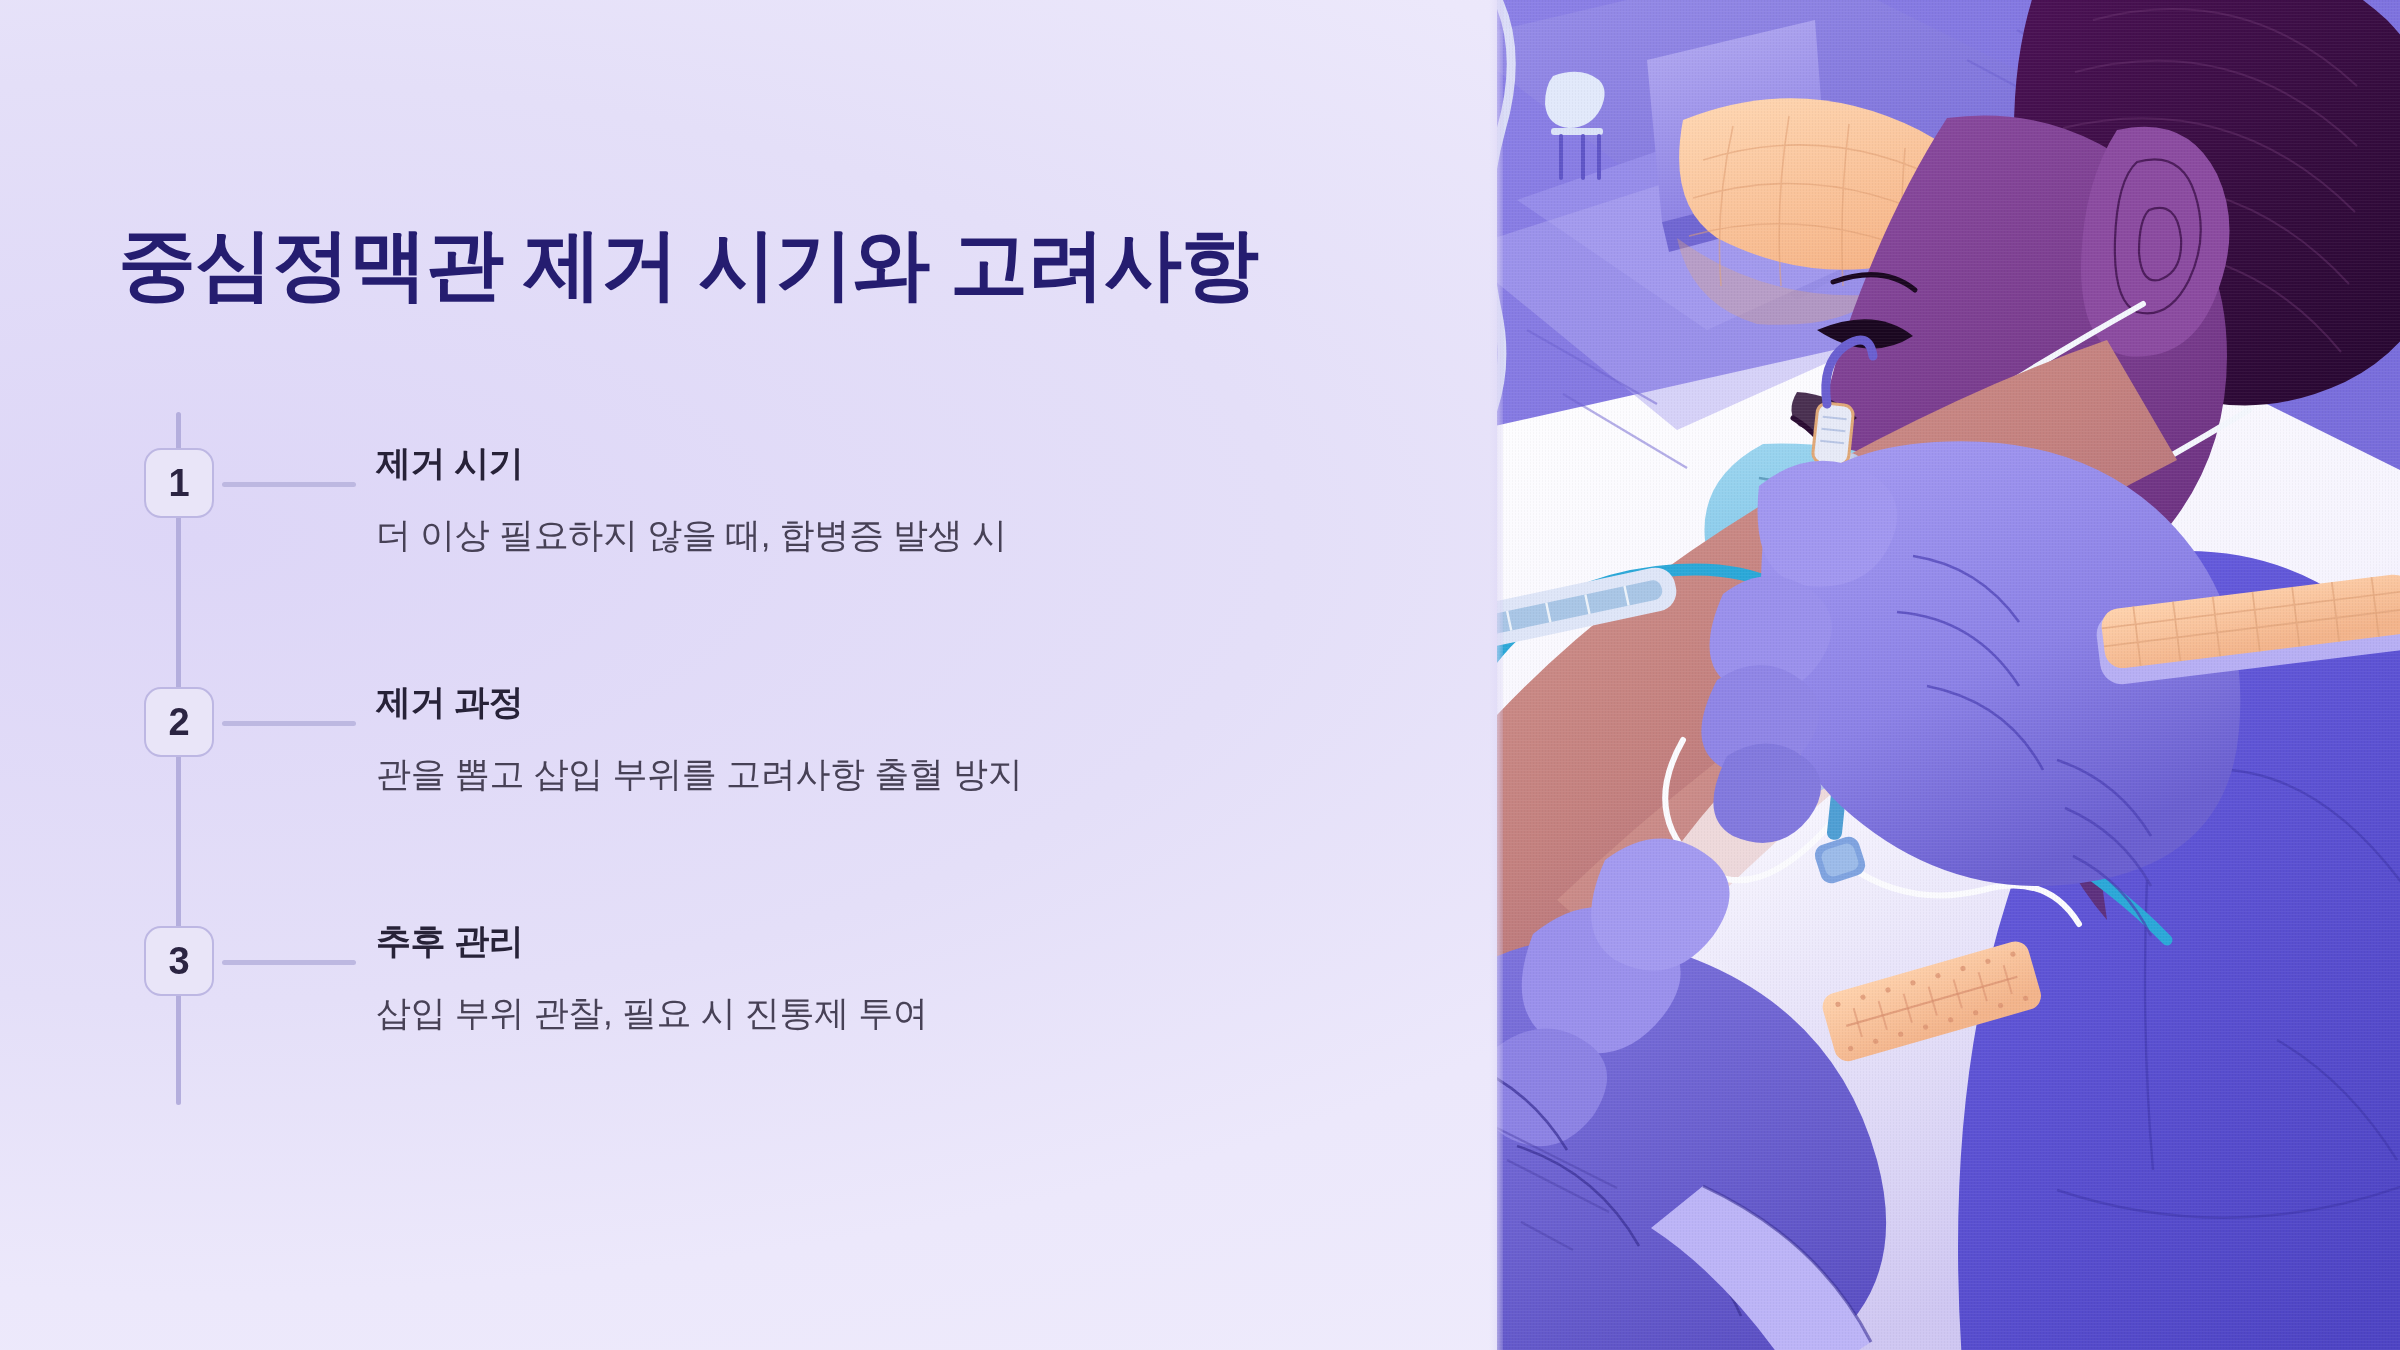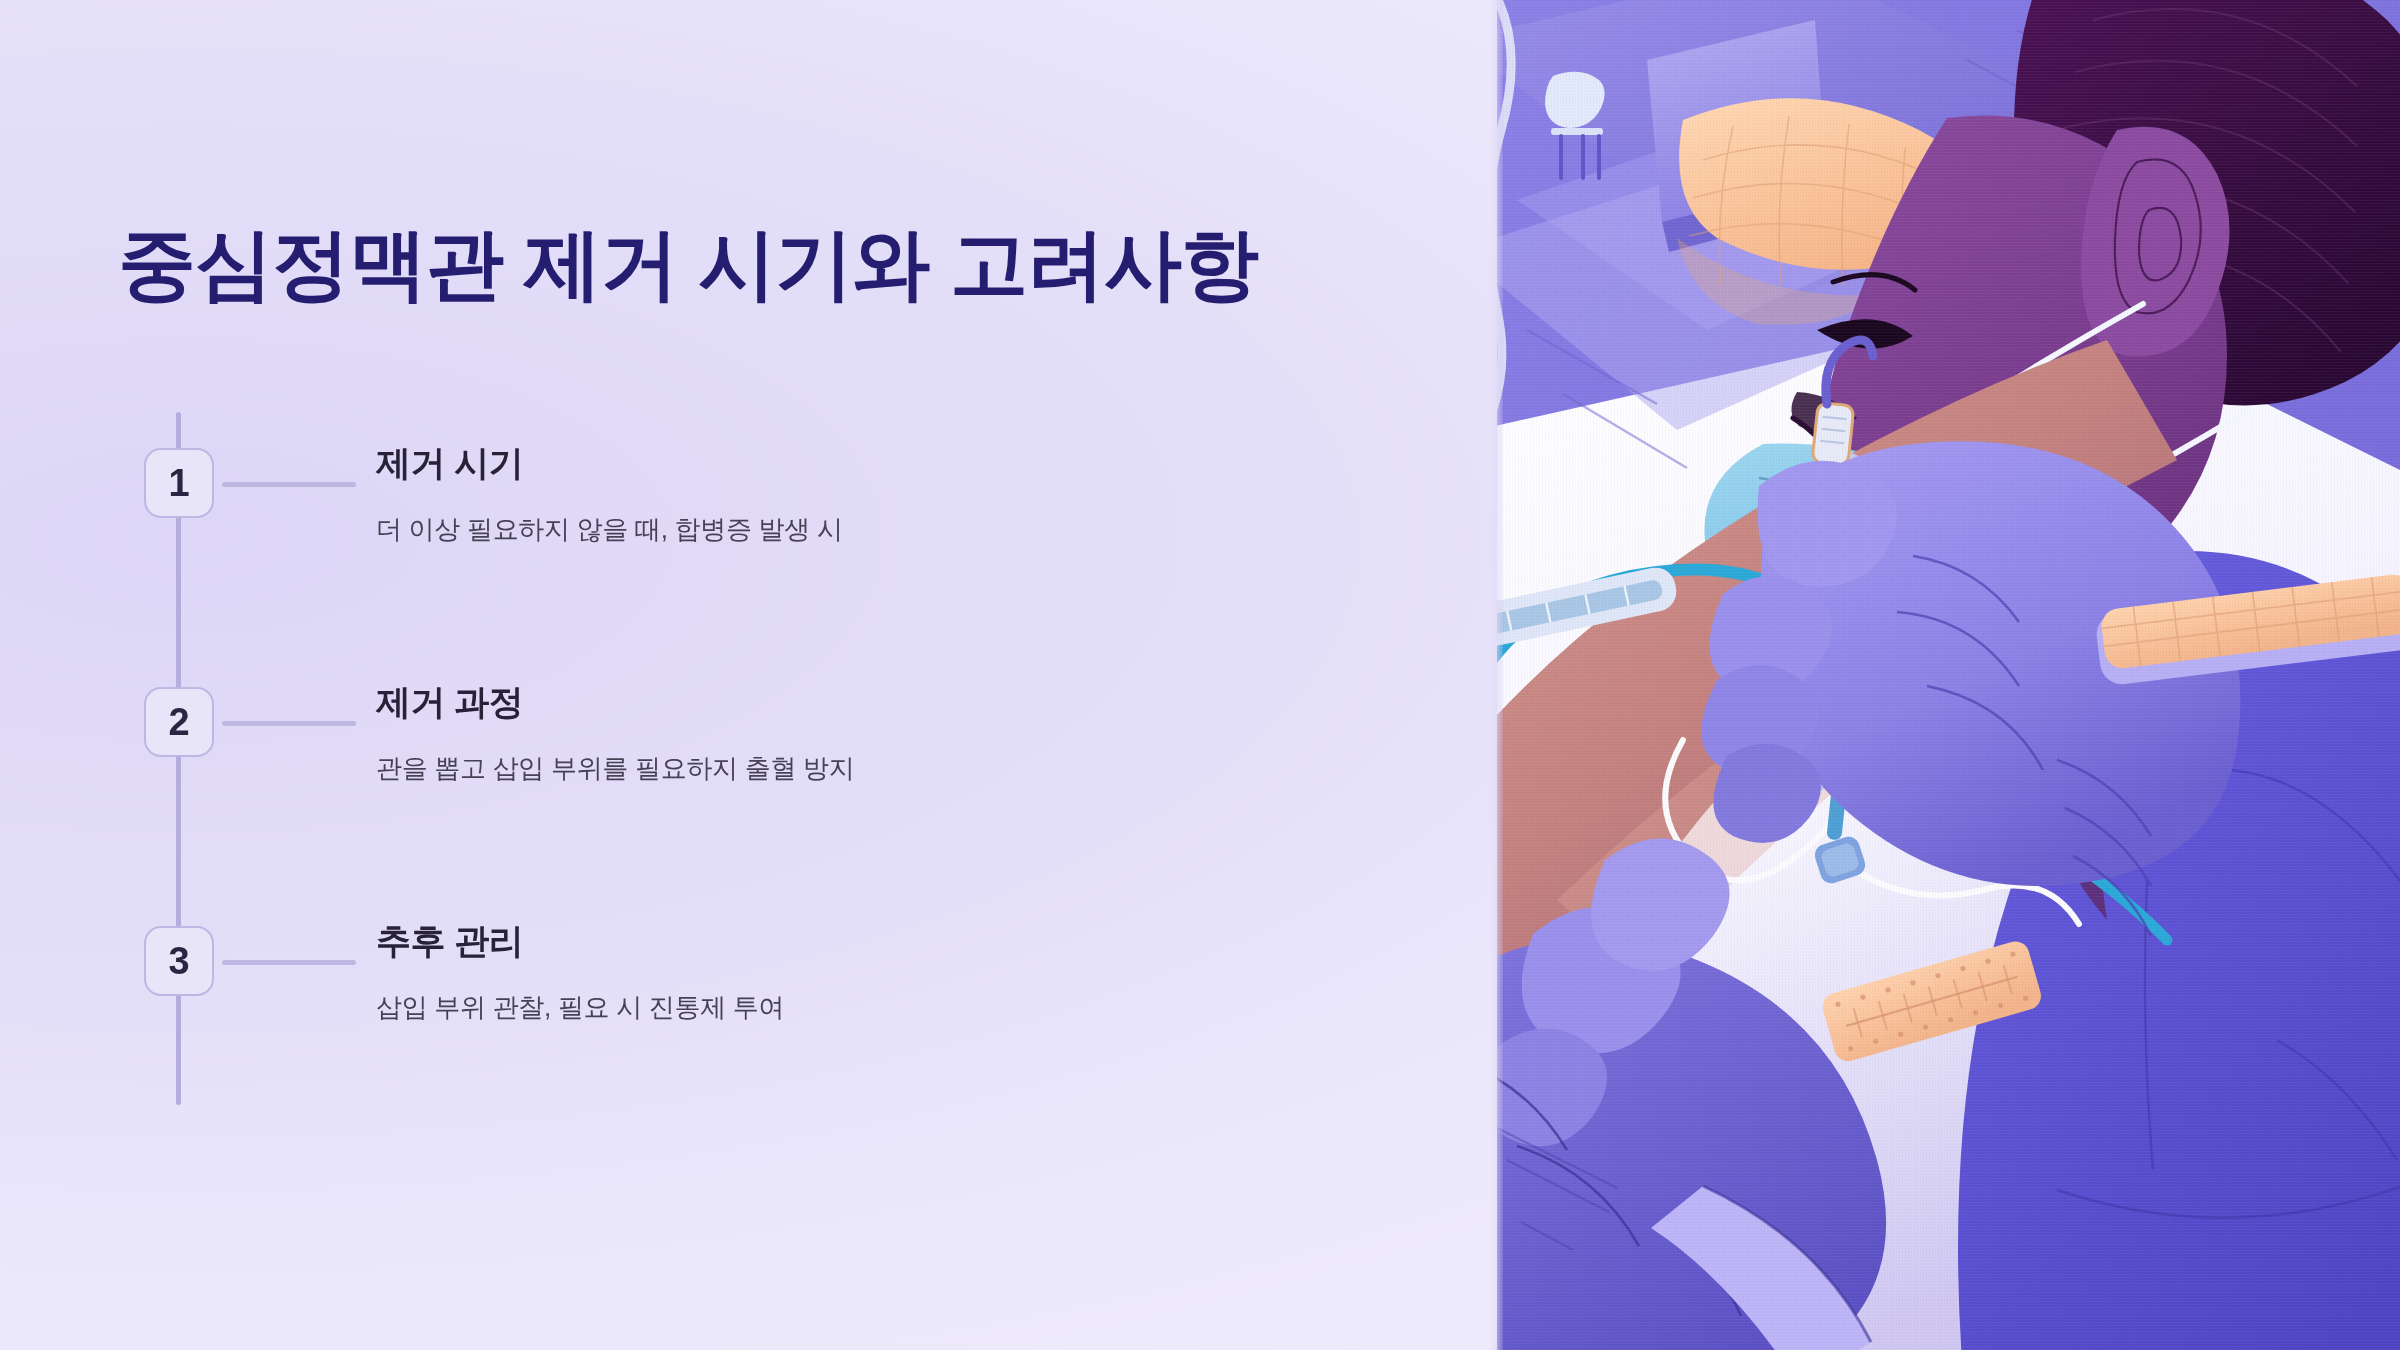--- a/index.html
+++ b/index.html
@@ -46,21 +46,21 @@
     position:absolute; left:222px; top:34px;
     width:134px; height:5px; background:#bdb8e1; border-radius:3px;
   }
   .tl-heading {
     position:absolute; left:376px; top:-8px;
     font-size:35px; font-weight:700; color:#272238;
     white-space:nowrap; letter-spacing:-0.5px;
   }
   .tl-desc {
     position:absolute; left:376px; top:64px;
-    font-size:26px; font-weight:400; color:#474156;
+    font-size:35px; font-weight:400; color:#474156;
     white-space:nowrap; letter-spacing:-0.3px;
   }
 
   
   .illus {
     position:absolute; left:1497px; top:0; width:903px; height:1350px;
     overflow:hidden; background:#8a7de0;
   }
   .illus svg { display:block; width:903px; height:1350px; }
 
@@ -93,21 +93,21 @@
         <div class="tl-badge">1</div>
         <div class="tl-connector"></div>
         <div class="tl-heading">제거 시기</div>
         <div class="tl-desc">더 이상 필요하지 않을 때, 합병증 발생 시</div>
       </div>
 
       <div class="tl-item i2">
         <div class="tl-badge">2</div>
         <div class="tl-connector"></div>
         <div class="tl-heading">제거 과정</div>
-        <div class="tl-desc">관을 뽑고 삽입 부위를 필요하지 출혈 방지</div>
+        <div class="tl-desc">관을 뽑고 삽입 부위를 고려사항 출혈 방지</div>
       </div>
 
       <div class="tl-item i3">
         <div class="tl-badge">3</div>
         <div class="tl-connector"></div>
         <div class="tl-heading">추후 관리</div>
         <div class="tl-desc">삽입 부위 관찰, 필요 시 진통제 투여</div>
       </div>
     </div>
   </div>

